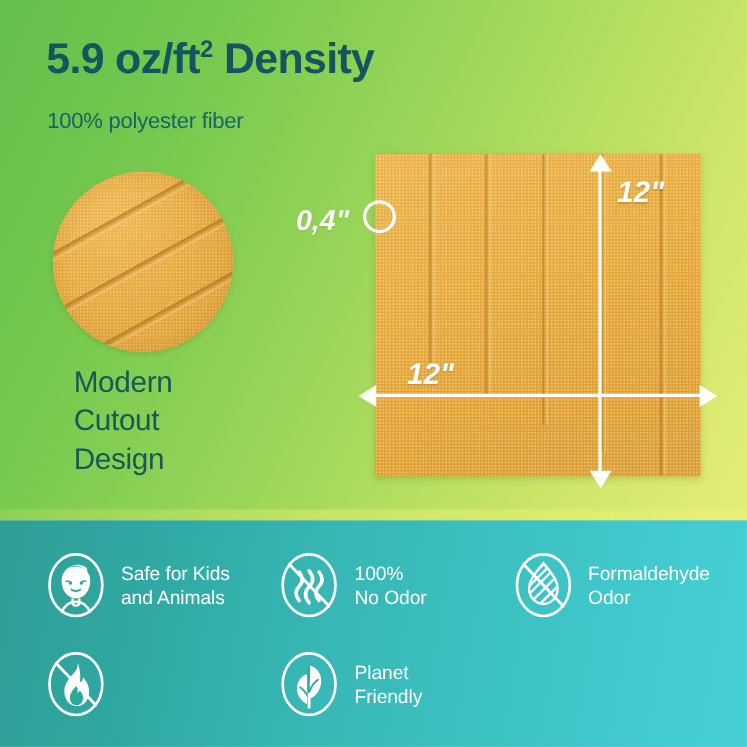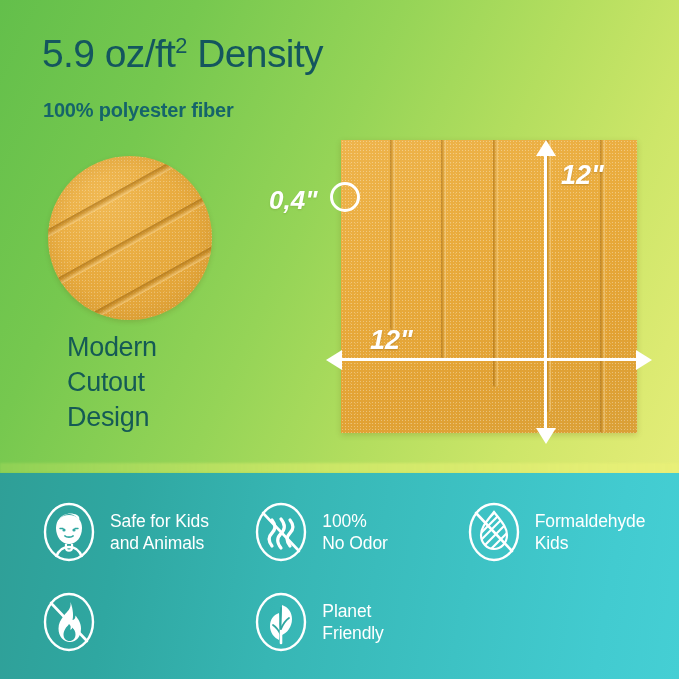--- a/index.html
+++ b/index.html
@@ -61,37 +61,37 @@
         #45cfd4 100%);
   }
 
   
   .headline {
     position: absolute;
     left: 42px;
     top: 34px;
     color: #14565e;
     font-size: 39px;
-    font-weight: normal;
+    font-weight: bold;
     letter-spacing: -0.6px;
     line-height: 1.05;
     white-space: nowrap;
   }
   .headline sup {
     font-size: 0.56em;
     vertical-align: super;
     line-height: 0;
   }
   .subhead {
     position: absolute;
     left: 43px;
     top: 99px;
     color: #15646a;
     font-size: 20px;
-    font-weight: bold;
+    font-weight: normal;
     letter-spacing: -0.2px;
     white-space: nowrap;
   }
 
   
   .swatch-wrap {
     position: absolute;
     left: 48px;
     top: 156px;
     width: 164px;
@@ -385,21 +385,21 @@
             <line x1="6" y1="47" x2="48" y2="5"></line>
             <line x1="8" y1="54" x2="50" y2="12"></line>
             <line x1="14" y1="58" x2="52" y2="20"></line>
             <line x1="22" y1="60" x2="52" y2="30"></line>
             <line x1="30" y1="60" x2="52" y2="38"></line>
           </g>
           <line x1="9" y1="12" x2="45" y2="50" stroke="#ffffff" stroke-width="2.6" stroke-linecap="round"></line>
         </svg>
       </span>
       <span class="flabel">Formaldehyde
-Kids</span>
+Odor</span>
     </div>
 
     <div class="feature">
       <span class="badge">
         <svg viewBox="0 0 54 62" width="54" height="62" fill="none" stroke="#ffffff" stroke-width="2.4">
           <ellipse cx="27" cy="31" rx="24" ry="28"></ellipse>
           <path d="M28.5 11c1 7-3.5 9.5-6.5 13.5-3.5 4.6-5.5 8-5.5 13 0 8 5 13.5 11.5 13.5S39 45.5 39 37.5c0-6-3-9.5-5.5-13 0 3-1.5 4.5-3 4.5 1.5-6-0.5-14-2-18z" fill="#ffffff" stroke="none"></path>
           <path d="M27.5 30c.5 3.5-2.5 5-4 7.5-1.2 2-2 3.8-2 6 0 3.8 2.6 6.6 6 6.6s6-2.8 6-6.6c0-3-1.4-5.2-3-7.2-.3 1.6-1.2 2.4-2.2 2.4.8-3 .2-6.2-.8-8.7z" fill="#2fa7a1" stroke="none"></path>
           <line x1="9" y1="12" x2="45" y2="50" stroke="#ffffff" stroke-width="2.6" stroke-linecap="round"></line>
         </svg>

